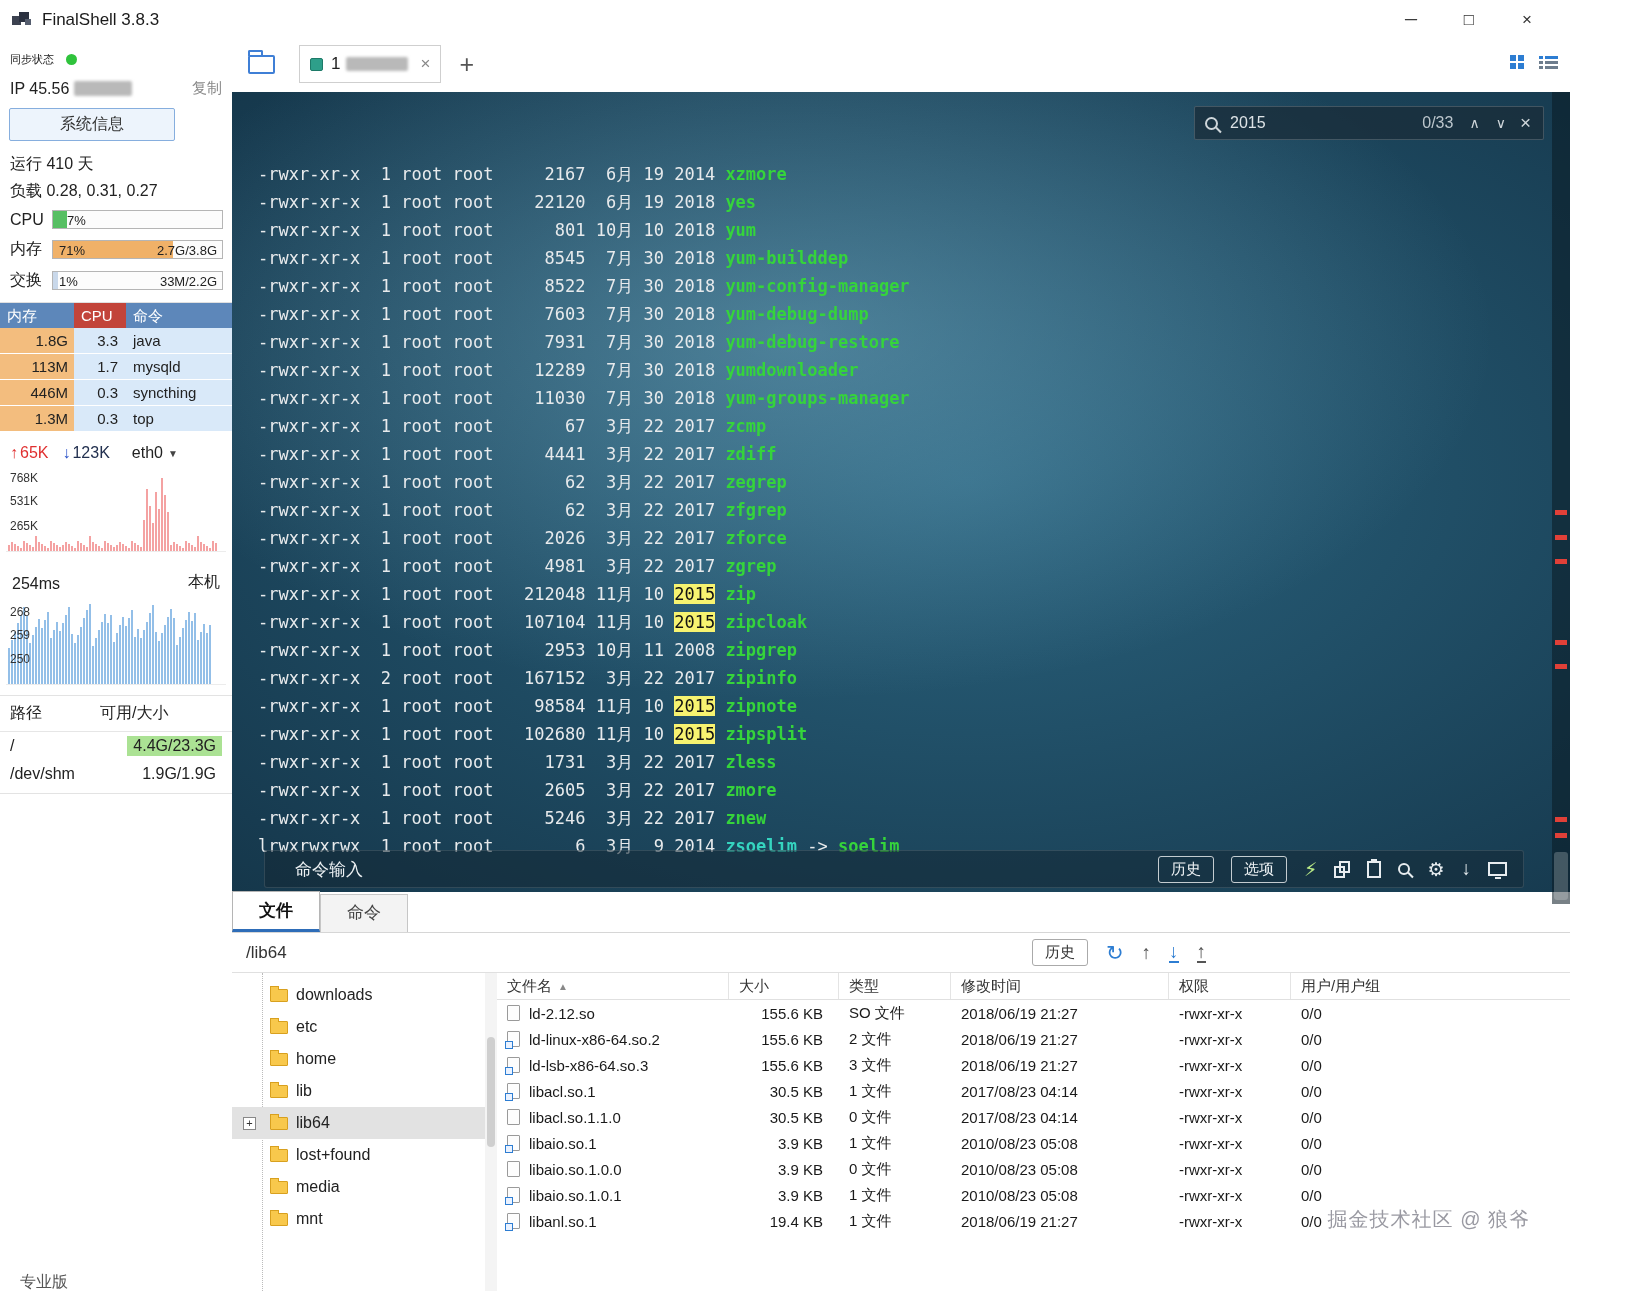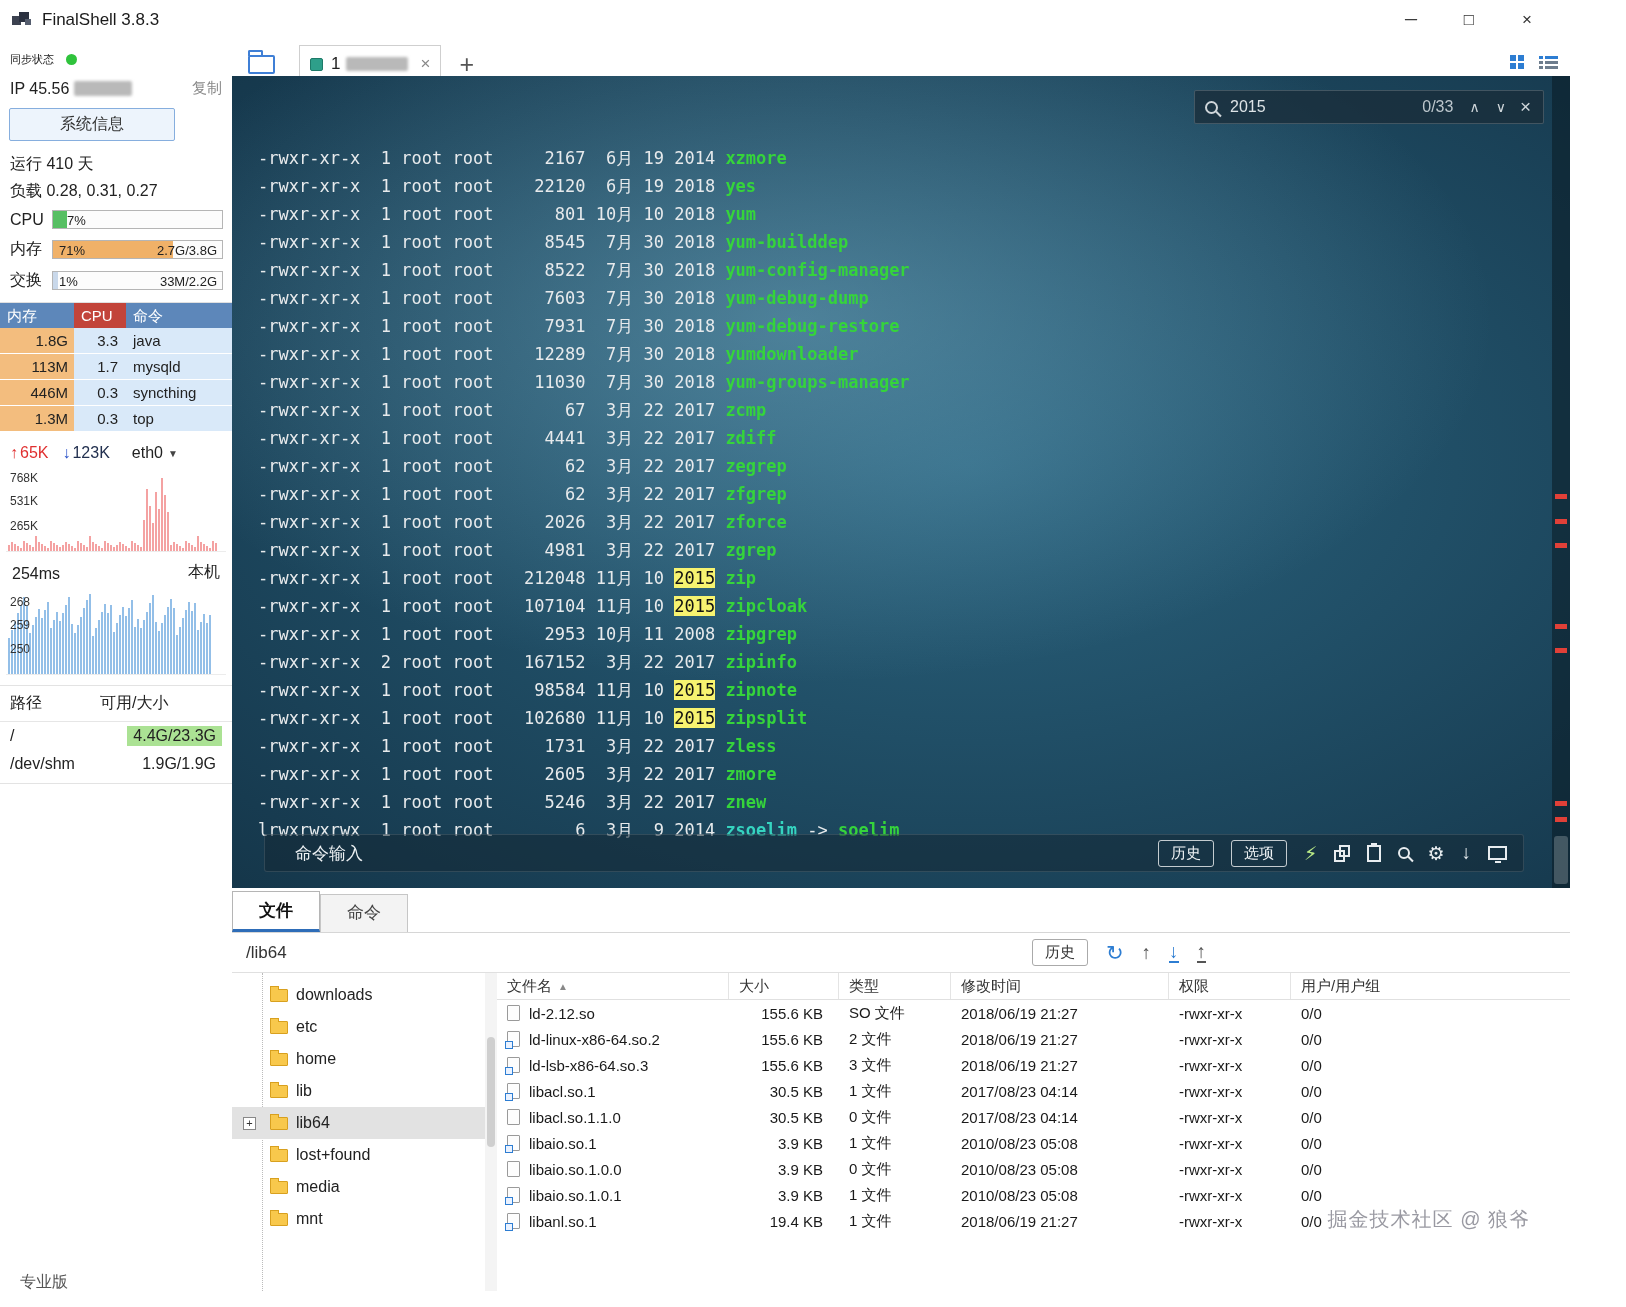--- a/index.html
+++ b/index.html
@@ -49,21 +49,21 @@
   .pc.cmd{flex:1;padding-left:7px}
 
   .net-head{display:flex;align-items:center;padding:12px 10px 4px;font-size:16px}
   .up-arr{color:#e03030;margin-right:2px}
   .up-val{color:#e03030;margin-right:14px}
   .down-arr{color:#2a52c8;margin-right:2px}
   .down-val{color:#22304f;margin-right:22px}
   .iface{color:#222}
   .caret{font-size:10px;margin-left:5px;color:#444}
 
-  .chart{position:relative;height:84px;margin:2px 6px 0 6px;border-bottom:1px solid #ececec;overflow:hidden;background:#fff}
+  .chart{position:relative;height:84px;margin:2px 6px 10px 6px;border-bottom:1px solid #ececec;overflow:hidden;background:#fff}
   .chart .bars{position:absolute;left:2px;right:2px;bottom:0;display:flex;align-items:flex-end;gap:1px}
   .chart .bars i{width:2px;flex:none}
   .chart.net .bars i{background:#f4a2a2}
   .chart.ping .bars i{background:#93bfe8}
   .chart .gl{position:absolute;left:4px;font-size:12px;color:#333;z-index:2}
   .chart.net .gl1{top:3px}.chart.net .gl2{top:26px}.chart.net .gl3{top:51px}
   .chart.ping{height:88px}
   .chart.ping .gl1{top:8px}.chart.ping .gl2{top:31px}.chart.ping .gl3{top:55px}
   .ping-head{display:flex;align-items:flex-end;padding:10px 12px 2px;font-size:16px}
   .ping-target{margin-left:auto}
@@ -83,21 +83,21 @@
   .folder-btn{width:27px;height:19px;border:2px solid #3f7fd6;border-radius:2px;position:relative;margin-left:16px;flex:none}
   .folder-btn::before{content:'';position:absolute;top:-7px;left:-2px;width:11px;height:4px;border:2px solid #3f7fd6;border-bottom:none;border-radius:2px 2px 0 0}
   .tab{display:flex;align-items:center;height:38px;margin-left:24px;padding:0 10px;border:1px solid #cfcfcf;background:#fff;font-size:17px;color:#222}
   .tab-ico{width:13px;height:13px;background:#2e9f8a;border:1px solid #1d7a68;border-radius:2px;margin-right:8px}
   .tab-blur{width:62px;height:14px;margin:0 8px 0 6px}
   .tab-close{color:#888;font-size:17px;margin-left:4px}
   .add-tab{font-size:25px;color:#555;margin-left:18px}
   .tabbar-right{margin-left:auto;display:flex;align-items:center;gap:14px;margin-right:12px}
 
   
-  .terminal{position:absolute;left:0;top:36px;width:100%;height:812px;overflow:hidden;background:
+  .terminal{position:absolute;left:0;top:52px;width:100%;height:812px;overflow:hidden;background:
     radial-gradient(1000px 520px at 42% 30%, rgba(140,195,218,0.40), rgba(140,195,218,0) 70%),
     radial-gradient(1500px 850px at 55% 48%, #2a637e, #173b50 62%, #0d2533 100%)}
   .term-text{position:absolute;left:26px;top:12px;right:40px;font-family:"DejaVu Sans Mono",monospace;font-size:17px;line-height:28px;color:#e7eaec;white-space:pre}
   .tline{white-space:pre}
   .tgreen{color:#35d43b;font-weight:bold}
   .tcyan{color:#35d4c0;font-weight:bold}
   .yhl{background:#f7f370;color:#111}
 
   .search-overlay{position:absolute;top:14px;right:26px;width:350px;height:34px;background:rgba(25,45,58,0.78);border:1px solid rgba(255,255,255,0.18);border-radius:2px;display:flex;align-items:center;color:#dde3e6;font-size:16px;z-index:3}
   .mag{width:13px;height:13px;border:2px solid #cfd6da;border-radius:50%;margin-left:10px;position:relative;flex:none}

